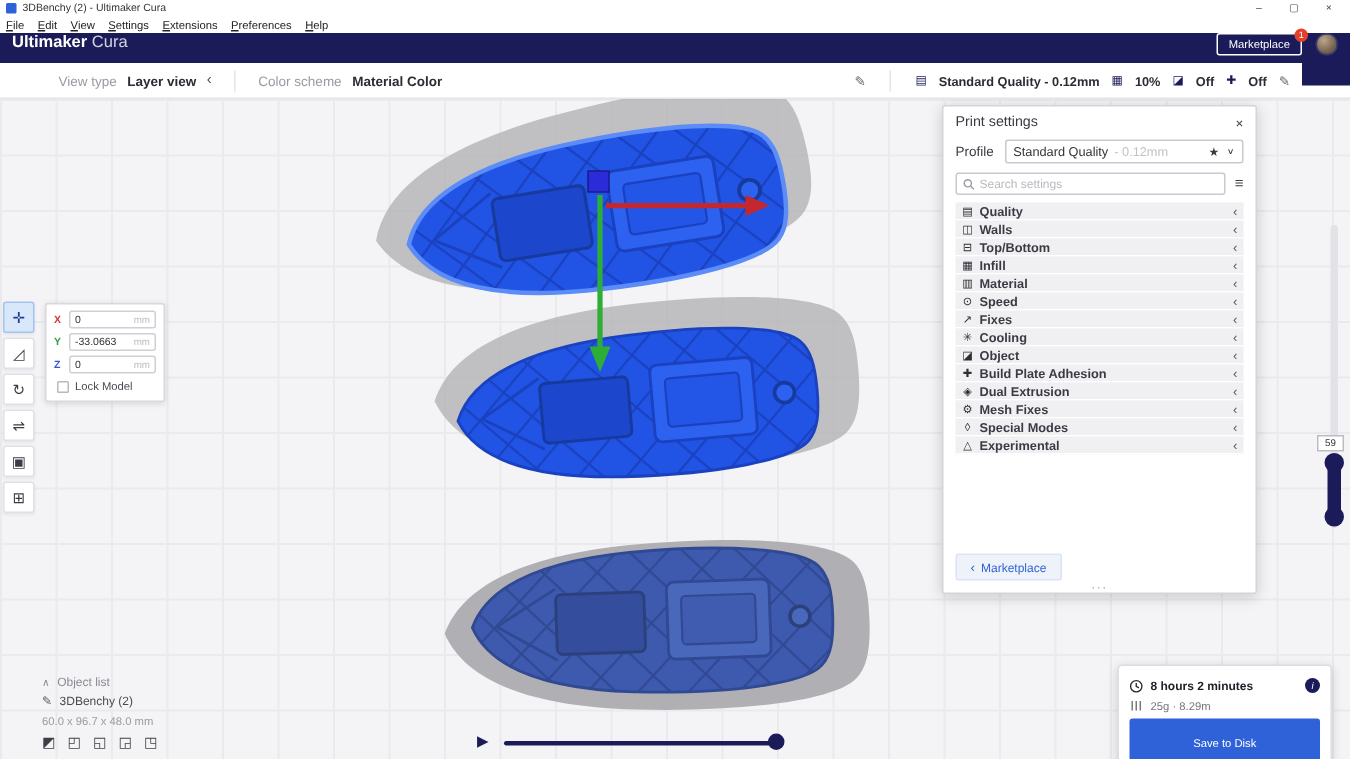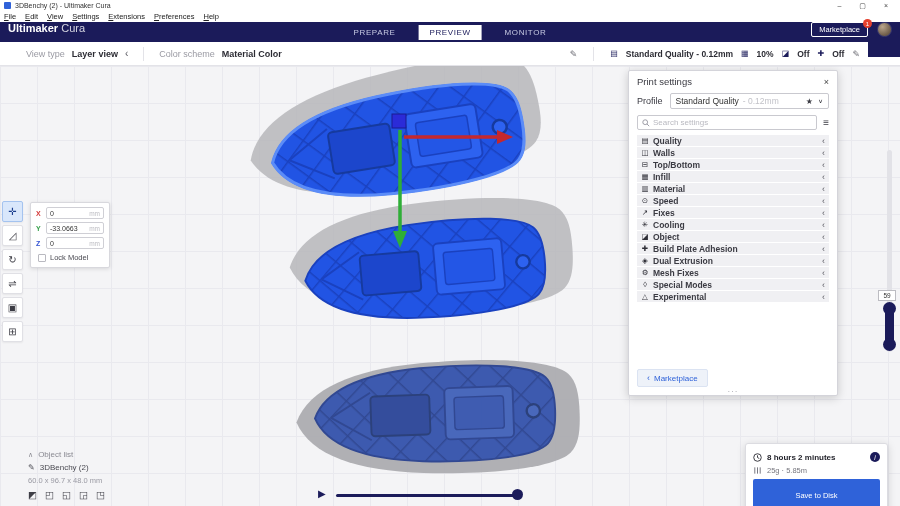--- a/index.html
+++ b/index.html
@@ -25,21 +25,21 @@
   .tabs { position:absolute; left:50%; transform:translateX(-50%); display:flex; gap:12px; align-items:center; height:100%; }
   .tab { font-size:8px; letter-spacing:.6px; color:#c6c9e2; padding:3px 11px; cursor:pointer; }
   .tab.active { background:#fff; color:#1b1b5a; }
   .header-right { margin-left:auto; display:flex; align-items:center; gap:9px; }
   .marketplace { border:1px solid #fff; border-radius:2px; font-size:7.5px; padding:2px 7px; position:relative; cursor:pointer; }
   .badge { position:absolute; top:-4px; right:-5px; width:9px; height:9px; border-radius:50%; background:#e4402e; font-size:6px; display:flex; align-items:center; justify-content:center; }
   .avatar { width:15px; height:15px; border-radius:50%; background:radial-gradient(circle at 35% 30%, #bba68c, #6e5c49 70%); border:1px solid #3a3a70; }
 
   
   .viewbar { height:24px; background:#fff; border-bottom:1px solid #e3e3e8; display:flex; align-items:center; position:relative; font-size:9px; }
-  .vb-left { display:flex; align-items:center; gap:7px; padding-left:26px; }
+  .vb-left { display:flex; align-items:center; gap:7px; padding-left:39px; }
   .lbl { color:#9a9aa3; }
   .val { color:#2c2c34; font-weight:700; }
   .vdiv { width:1px; height:14px; background:#e3e3e8; margin:0 8px; }
   .chev { color:#55555e; font-size:10px; }
   .vb-right { margin-left:auto; display:flex; align-items:center; gap:8px; padding-right:40px; font-size:8.5px; }
   .mini-icon { font-size:8px; color:#1b1b5a; }
   .pencil { color:#6a6a72; font-size:9px; cursor:pointer; }
   .navy-corner { position:absolute; right:0; top:0; width:32px; height:15px; background:#1b1b5a; }
 
   
@@ -154,25 +154,20 @@
       <span class="menu-item"><u>E</u>xtensions</span>
       <span class="menu-item"><u>P</u>references</span>
       <span class="menu-item"><u>H</u>elp</span>
     </div>
 
   <div class="header">
     <div class="brand">
       <b>Ultimaker</b>
       <span>Cura</span>
     </div>
-    <div class="tabs">
-        <div class="tab">PREPARE</div>
-        <div class="tab active">PREVIEW</div>
-        <div class="tab">MONITOR</div>
-      </div>
     <div class="header-right">
       <div class="marketplace">
         <span>Marketplace</span>
         <span class="badge">1</span>
       </div>
       <div class="avatar"></div>
     </div>
   </div>
 
   <div class="viewbar">
@@ -440,19 +435,19 @@
           <circle cx="5" cy="5" r="4.2" fill="none" stroke="#2a2a32" stroke-width="1"></circle>
           <path d="M5,2.6 V5 L7,6.2" fill="none" stroke="#2a2a32" stroke-width="1"></path>
         </svg>
         <span class="oc-time">8 hours 2 minutes</span>
         <span class="info-icon">i</span>
       </div>
       <div class="oc-row">
         <svg width="9" height="9" viewBox="0 0 10 10">
           <path d="M2,1.5 V8.5 M5,1.5 V8.5 M8,1.5 V8.5" stroke="#77777f" stroke-width="1.1" fill="none"></path>
         </svg>
-        <span class="oc-mat">25g · 5.85m</span>
+        <span class="oc-mat">25g · 8.29m</span>
       </div>
       <div class="save-btn">Save to Disk</div>
     </div>
 
   </div>
 </div>
 
 </body></html>

